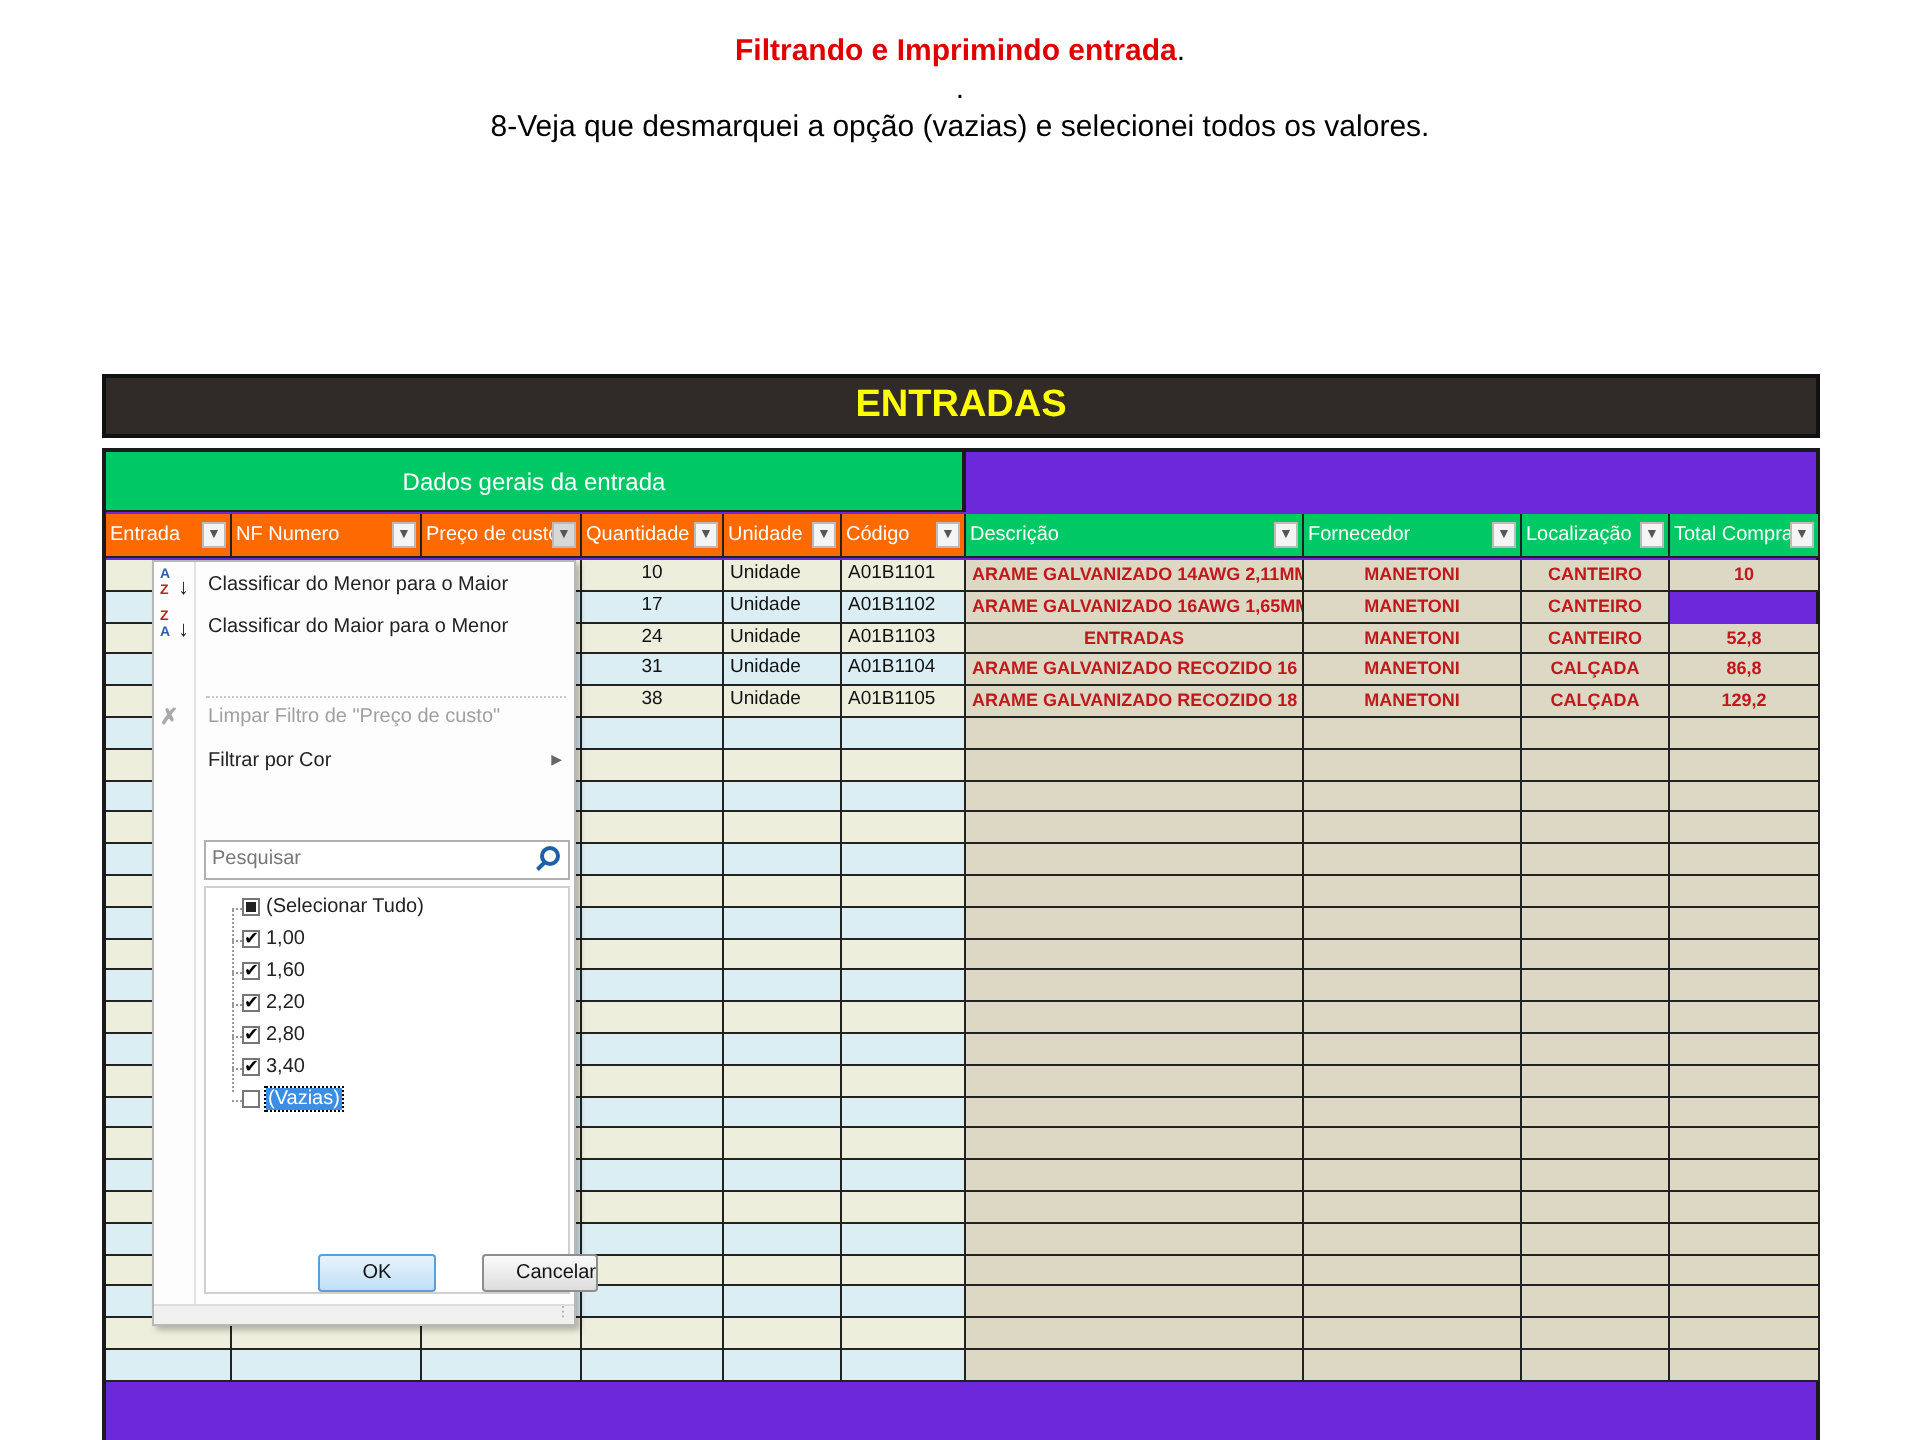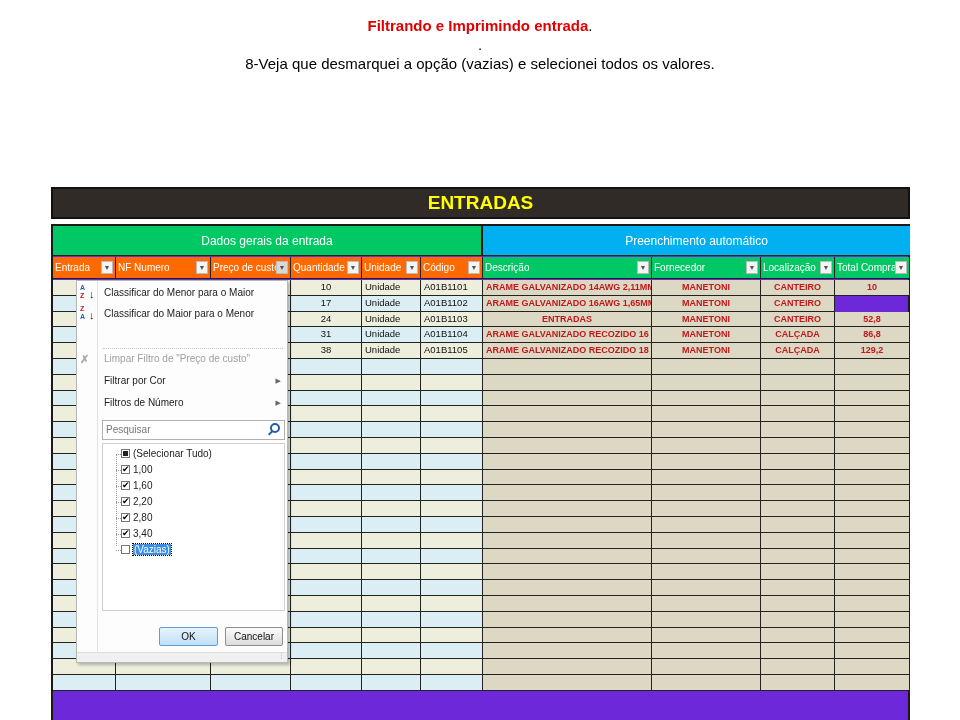--- a/index.html
+++ b/index.html
@@ -43,47 +43,46 @@
   .menu .gutter { position: absolute; left: 20px; top: 0; bottom: 0; width: 1px; background: #e3e3e3; }
   .mi { position: absolute; left: 0; width: 210px; height: 20px; line-height: 20px; padding-left: 27px; }
   .mi .arrow { position: absolute; right: 6px; top: 0; font-size: 7px; color: #666; }
   .mi.disabled { color: #a0a0a0; }
   .mi .ico { position: absolute; left: 3px; top: 1px; width: 16px; height: 18px; font-size: 7px; line-height: 8px; font-weight: bold; }
   .sep { position: absolute; left: 26px; width: 180px; border-top: 1px dotted #c8c8c8; }
   .search { position: absolute; left: 25px; top: 139px; width: 183px; height: 20px; border: 1px solid #b0b0b0; background: #fff;
     font-size: 10px; color: #777; line-height: 18px; padding-left: 3px; }
   .search .mag { position: absolute; right: 4px; top: 2px; width: 10px; height: 10px; border: 2px solid #1f5fa8; border-radius: 50%; }
   .search .mag::after { content: ""; position: absolute; left: -4px; top: 7px; width: 5px; height: 2px; background: #1f5fa8; transform: rotate(-45deg); }
-  .listbox { position: absolute; left: 25px; top: 162px; width: 183px; height: 168px; border: 1px solid #d0d0d0; background: #fff; }
+  .listbox { position: absolute; left: 25px; top: 162px; width: 183px; height: 204px; border: 1px solid #d0d0d0; background: #fff; }
   .li { position: absolute; left: 18px; height: 16px; line-height: 16px; font-size: 10px; padding-left: 12px; }
   .li .cb { position: absolute; left: 0; top: 3px; width: 9px; height: 9px; border: 1px solid #777; background: #fff; font-size: 9px; line-height: 7px; text-align: center; color: #000; }
   .li .cb.part::after { content: ""; position: absolute; left: 1px; top: 1px; width: 5px; height: 5px; background: #222; }
   .li .lbl.sel { background: #3a8ee6; color: #fff; padding: 0 1px; outline: 1px dotted #000; }
   .tree-v { position: absolute; left: 13px; top: 10px; width: 0; height: 92px; border-left: 1px dotted #999; }
   .tree-h { position: absolute; left: 13px; width: 5px; border-top: 1px dotted #999; }
   .btn { position: absolute; top: 346px; height: 19px; font-size: 10px; text-align: center; line-height: 17px; border-radius: 2px; color: #111; }
   .btn.ok { left: 82px; width: 59px; background: linear-gradient(#e7f3fc, #bfe0f7); border: 1px solid #5d9ed6; }
-  .btn.cancel { left: 148px; width: 58px; background: linear-gradient(#fbfbfb, #dddddd); border: 1px solid #8e8e8e; }
+  .btn.cancel { left: 164px; width: 58px; background: linear-gradient(#fbfbfb, #dddddd); border: 1px solid #8e8e8e; text-align: right; }
   .grip { position: absolute; right: 2px; bottom: 2px; font-size: 7px; color: #999; }
   .menu-foot { position: absolute; left: 0; bottom: 0; width: 210px; height: 10px; background: #f0f0f0; border-top: 1px solid #ddd; }
 </style>
 </head>
 <body>
 
 <div class="slide-title">
   <div><span class="red">Filtrando e Imprimindo entrada</span><span>.</span></div>
   <div>.</div>
   <div>8-Veja que desmarquei a opção (vazias) e selecionei todos os valores.</div>
 </div>
 
 <div class="banner">ENTRADAS</div>
 
 <div class="sheet">
   <div class="grp green">Dados gerais da entrada</div>
-  <div class="grp blue">Preenchimento automático</div>
   <div id="headers">
       <div class="hdr orange" style="left: 0px; width: 63px;"><span>Entrada</span><span class="dd">▼</span></div>
       <div class="hdr orange" style="left: 63px; width: 95px;"><span>NF Numero</span><span class="dd">▼</span></div>
       <div class="hdr orange" style="left: 158px; width: 80px;"><span>Preço de custo</span><span class="dd" style="background: rgb(216, 216, 216);">▼</span></div>
       <div class="hdr orange" style="left: 238px; width: 71px;"><span>Quantidade</span><span class="dd">▼</span></div>
       <div class="hdr orange" style="left: 309px; width: 59px;"><span>Unidade</span><span class="dd">▼</span></div>
       <div class="hdr orange" style="left: 368px; width: 62px;"><span>Código</span><span class="dd">▼</span></div>
       <div class="hdr green2" style="left: 430px; width: 169px;"><span>Descrição</span><span class="dd">▼</span></div>
       <div class="hdr green2" style="left: 599px; width: 109px;"><span>Fornecedor</span><span class="dd">▼</span></div>
       <div class="hdr green2" style="left: 708px; width: 74px;"><span>Localização</span><span class="dd">▼</span></div>
@@ -417,24 +416,20 @@
     <span style="position:absolute;left:12px;top:1px;font-size:11px">↓</span>
     <span>Classificar do Maior para o Menor</span>
   </div>
   <div class="sep" style="top:67px"></div>
   <div class="mi disabled" style="top:68px">
     <span class="ico" style="color:#aaa;font-size:11px;line-height:18px">✗</span>
     <span>Limpar Filtro de "Preço de custo"</span>
   </div>
   <div class="mi" style="top:90px">
     <span>Filtrar por Cor</span>
-    <span class="arrow">▶</span>
-  </div>
-  <div class="mi" style="top:112px">
-    <span>Filtros de Número</span>
     <span class="arrow">▶</span>
   </div>
   <div class="search">
     <span>Pesquisar</span>
     <span class="mag"></span>
   </div>
   <div class="listbox">
     <div class="tree-v"></div>
     <div class="li" style="top:2px">
       <span class="cb part"></span>

